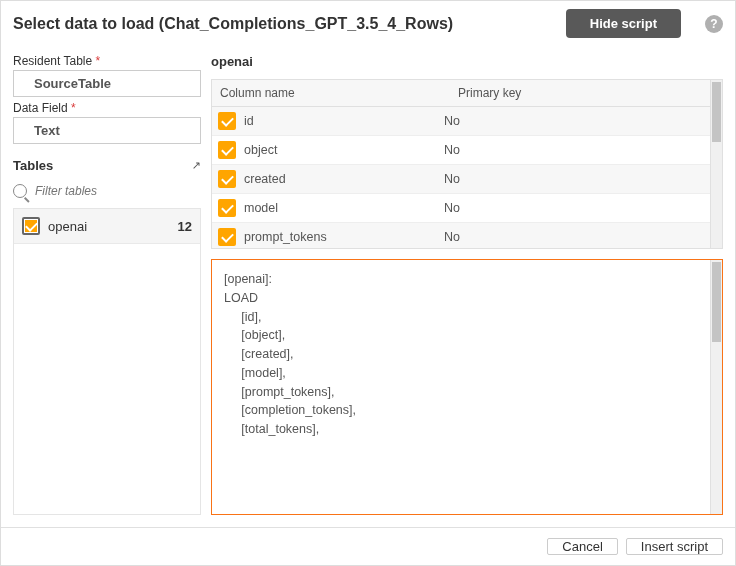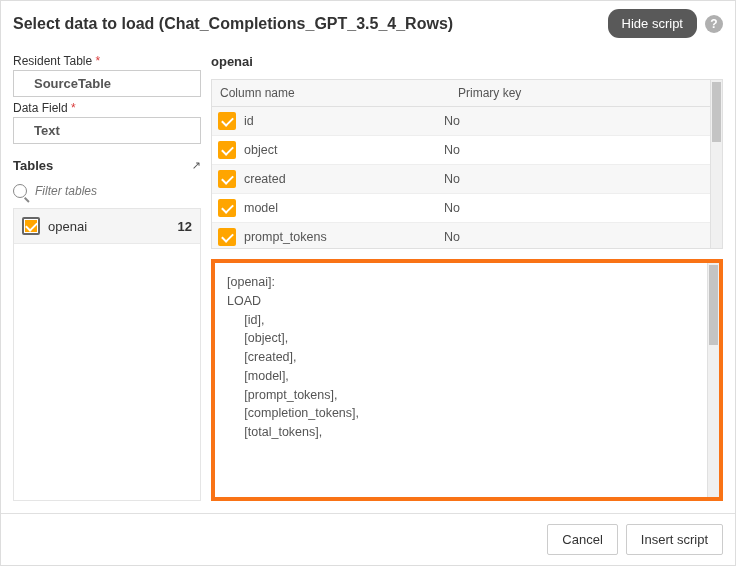--- a/index.html
+++ b/index.html
@@ -16,36 +16,37 @@
   .dialog {
     display: flex;
     flex-direction: column;
     height: 566px;
     border: 1px solid #ddd;
   }
   .header {
     display: flex;
     align-items: center;
     padding: 8px 12px;
-    gap: 8px;
+    gap: 24px;
   }
   .header-title {
     font-size: 16px;
     font-weight: 600;
     color: #333;
     flex: 1;
   }
   .btn-dark {
     background: #595959;
     color: #fff;
     border: none;
-    padding: 7px 14px;
+    padding: 7px 24px;
     font-size: 13px;
     cursor: pointer;
-    border-radius: 11px;
+    border-radius: 4px;
+    font-weight: bold;
   }
   .help-icon {
     width: 18px; height: 18px;
     border-radius: 50%;
     background: #b0b0b0;
     color: #fff;
     display: inline-flex;
     align-items: center;
     justify-content: center;
     font-size: 12px;
@@ -253,21 +254,21 @@
     border-left: 1px solid #e0e0e0;
     position: relative;
   }
   .scrollbar-v .thumb {
     position: absolute;
     left: 1px; right: 1px;
     background: #c4c4c4;
   }
   .script-panel {
     margin-top: 10px;
-    border: 4px solid #f97316;
+    border: 1px solid #f97316;
     flex: 1;
     display: flex;
     position: relative;
     min-height: 0;
   }
   .script-content {
     flex: 1;
     padding: 10px 12px;
     font-size: 12.5px;
     color: #555;
@@ -278,21 +279,21 @@
   .footer {
     border-top: 1px solid #e0e0e0;
     padding: 10px 12px;
     display: flex;
     justify-content: flex-end;
     gap: 8px;
   }
   .btn-light {
     background: #fff;
     border: 1px solid #ccc;
-    padding: 7px 14px;
+    padding: 0 14px;
     font-size: 13px;
     cursor: pointer;
     border-radius: 2px;
     color: #333;
     text-align: right;
   }
 </style>
 </head>
 <body>
 

